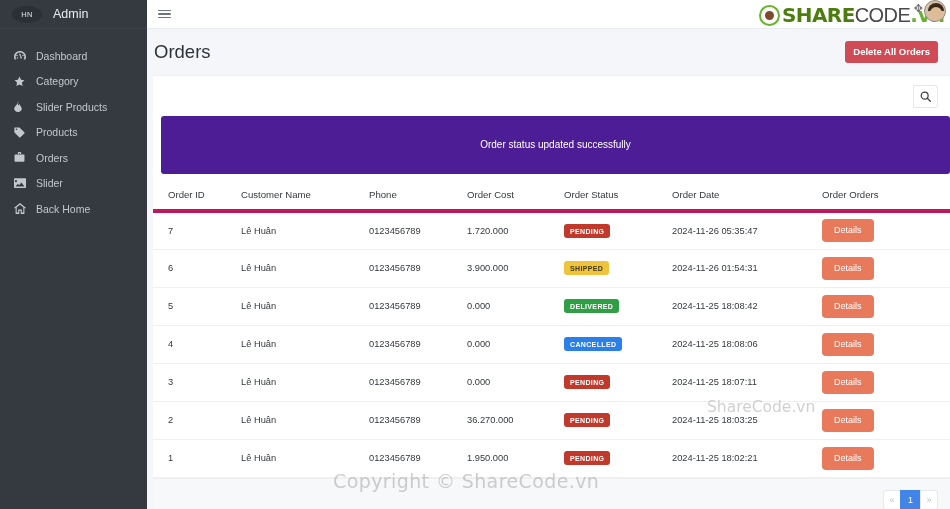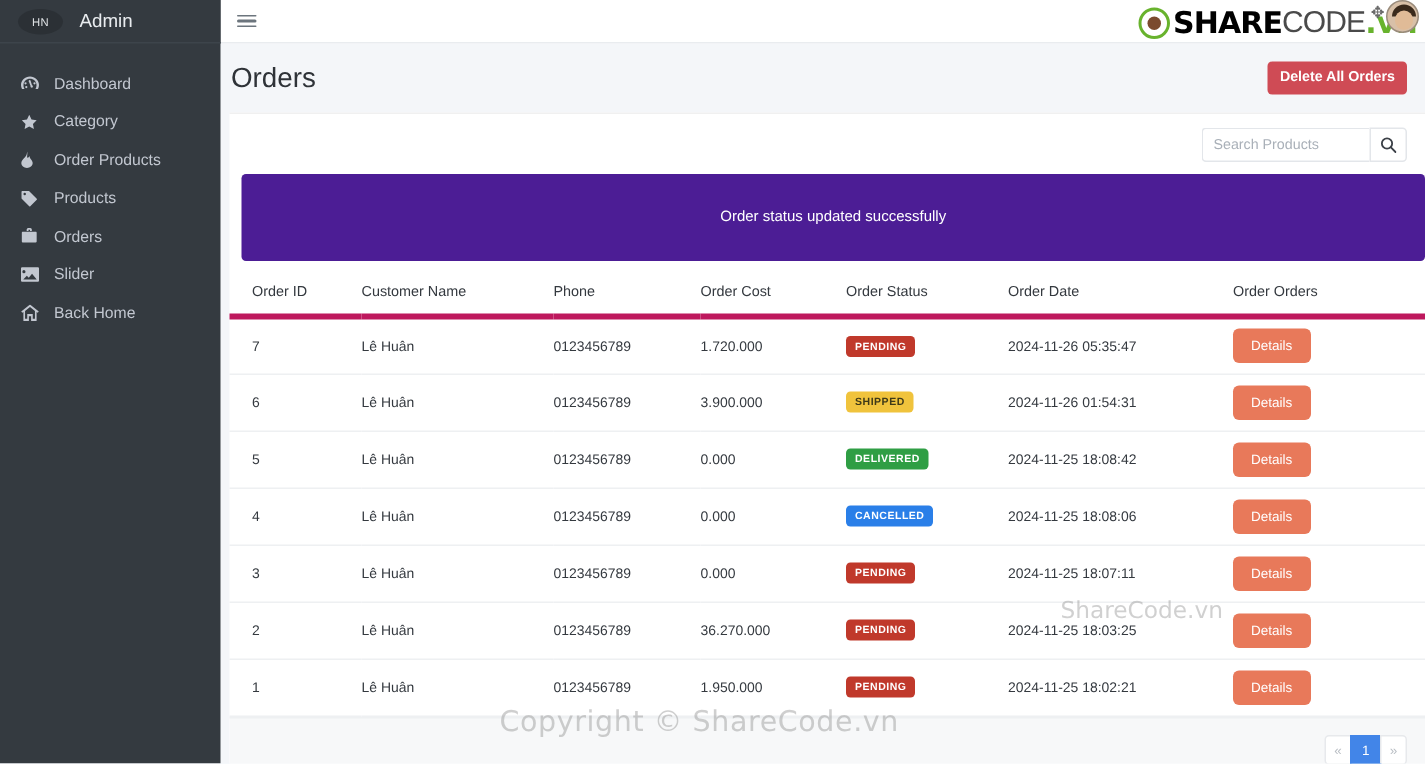--- a/index.html
+++ b/index.html
@@ -264,21 +264,21 @@
     background: #ffffff;
     border: 2.6px solid #68b32d;
     display: flex; align-items: center; justify-content: center;
     margin-right: 2px;
   }
   .wm-logo-mark-inner {
     width: 9px; height: 9px; border-radius: 50%;
     background: #7b4a2e;
   }
   .wm-share {
-    font-size: 20px; font-weight: bold; color: #000000;
+    font-size: 20px; font-weight: bold; color: #4d7c0f;
     letter-spacing: -0.6px; font-family: "DejaVu Sans", sans-serif; text-align: right;
   }
   .wm-code {
     font-size: 20px; color: #4a4a4a; letter-spacing: -0.6px;
     font-family: Liberation Sans, sans-serif;
   }
   .wm-vn {
     font-size: 20px; font-weight: bold; color: #68b32d;
     font-family: "DejaVu Sans", sans-serif;
   }
@@ -332,21 +332,21 @@
         </span>
         <span class="nav-label">Category</span>
       </div>
 
       <div class="nav-item">
         <span class="nav-icon">
           <svg width="8" height="11" viewBox="0 0 11 16" fill="currentColor">
               <path d="M5.5 0S6 3 3.5 5.5 0 9.5 0 11.2C0 13.8 2.5 16 5.5 16S11 13.8 11 11.2C11 8.5 8 7 8 4.3c0 0-1 1.7-2 1.7C5 6 6.5 2 5.5 0z"></path>
             </svg>
         </span>
-        <span class="nav-label">Order Products</span>
+        <span class="nav-label">Slider Products</span>
       </div>
 
       <div class="nav-item">
         <span class="nav-icon">
           <svg width="11" height="11" viewBox="0 0 16 16" fill="currentColor">
               <path d="M7.4.6H1.2C.8.6.5.9.5 1.3v6.2c0 .2.1.4.2.5l7.3 7.3c.3.3.8.3 1 0l6.3-6.3c.3-.3.3-.7 0-1L8 .8a.7.7 0 0 0-.5-.2zM3.6 4.5a1.2 1.2 0 1 1 0-2.4 1.2 1.2 0 0 1 0 2.4z"></path>
             </svg>
         </span>
         <span class="nav-label">Products</span>
       </div>
@@ -394,21 +394,20 @@
 
     <div class="page-head">
       <div class="page-title">Orders</div>
       <button class="btn-danger">Delete All Orders</button>
     </div>
 
     <div class="card">
 
       <div class="card-header">
         <div class="search-group">
-          <input class="search-input" type="text" placeholder="Search Products" style="">
           <div class="search-btn">
             <svg width="11" height="11" viewBox="0 0 16 16" fill="none" stroke="currentColor" stroke-width="1.8">
               <circle cx="6.8" cy="6.8" r="5"></circle>
                 <line x1="10.6" y1="10.6" x2="15" y2="15" stroke-linecap="round"></line>
             </svg>
           </div>
         </div>
       </div>
 
       <div class="alert-wrap">

